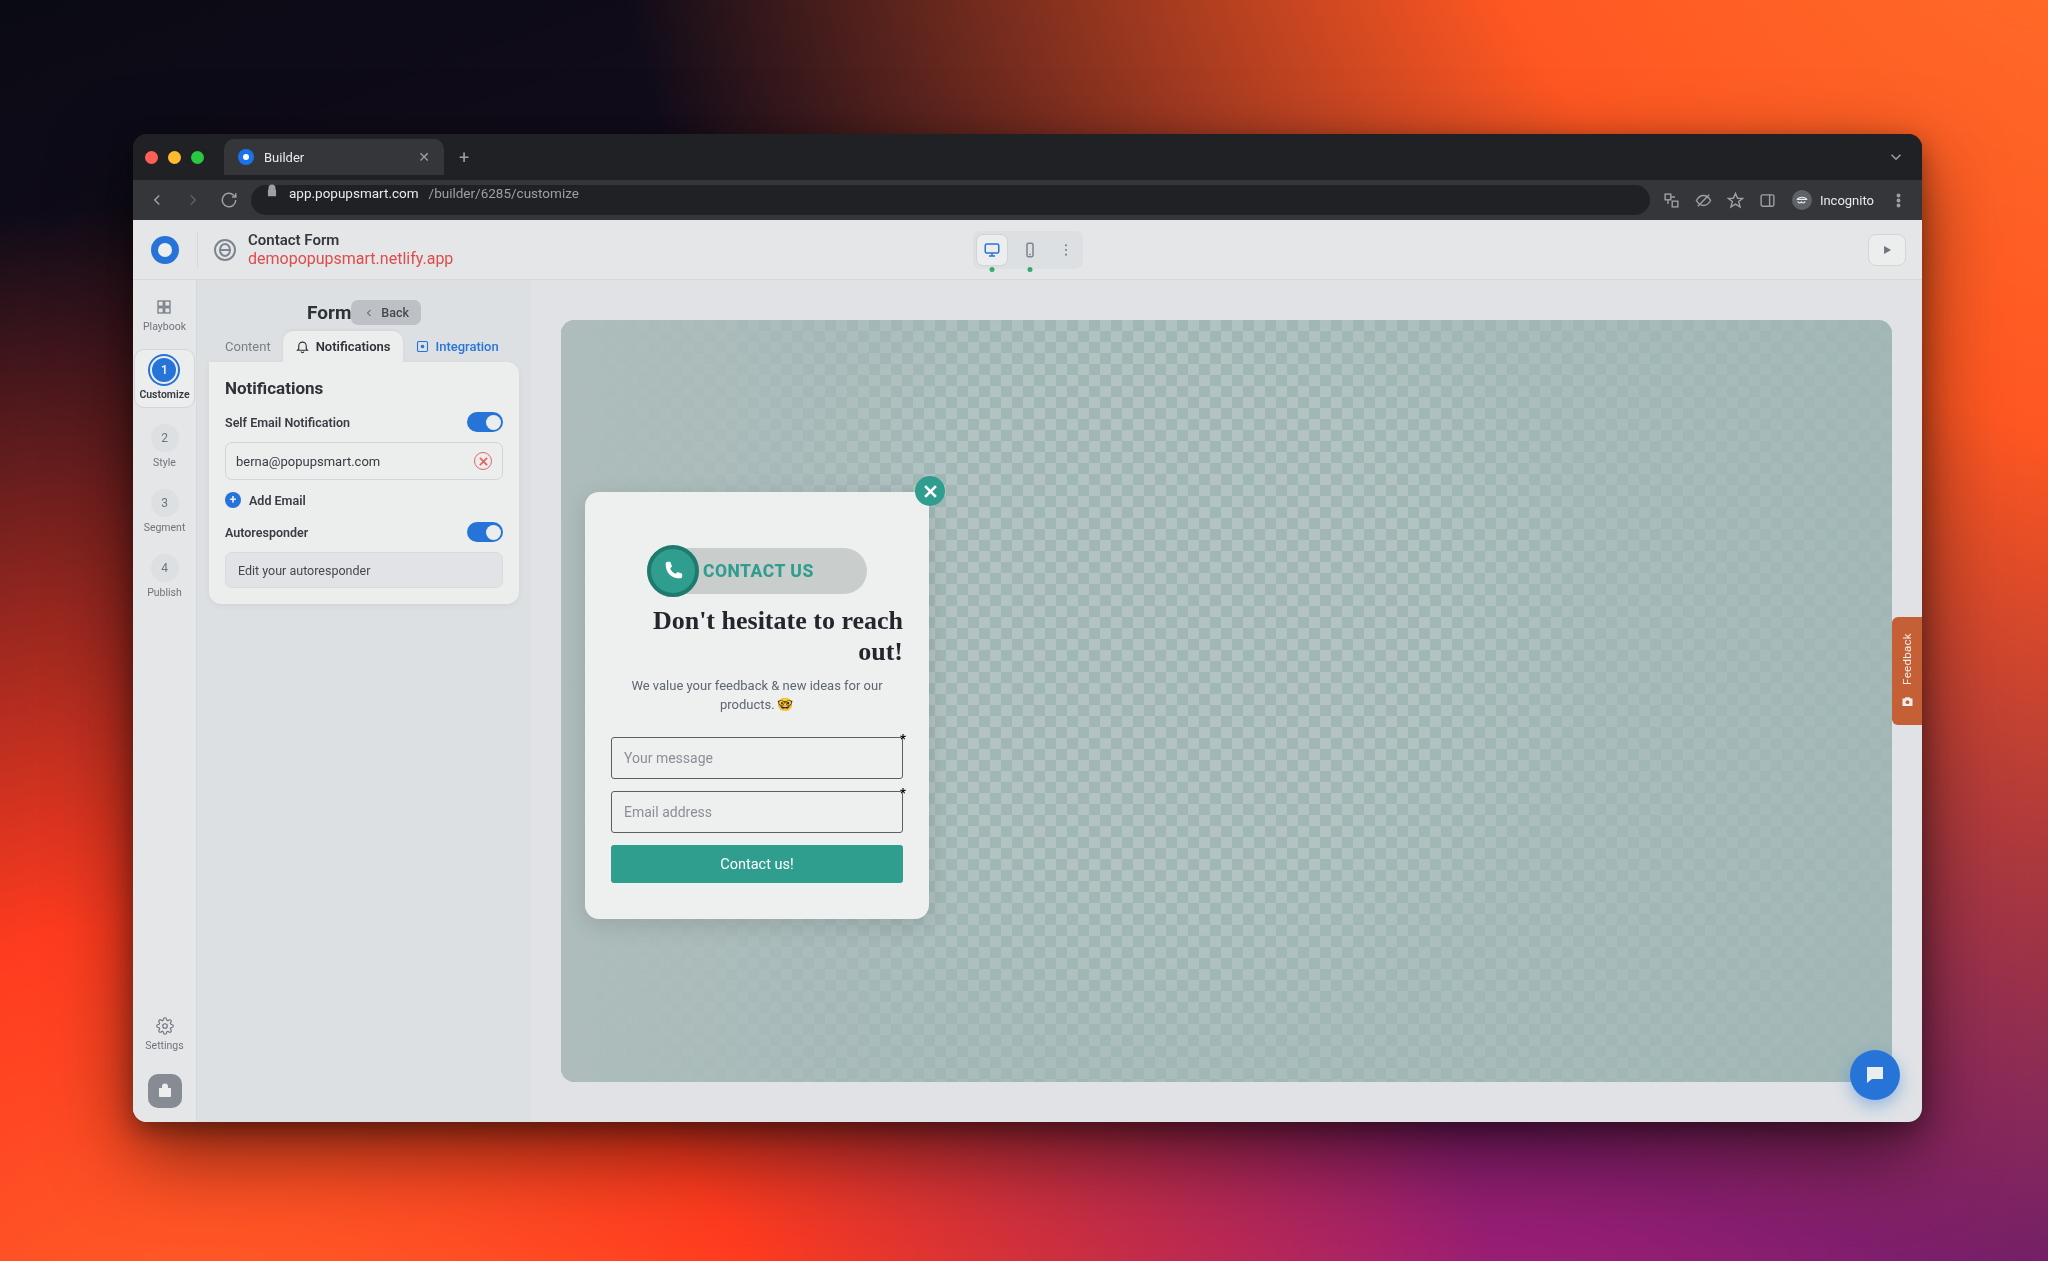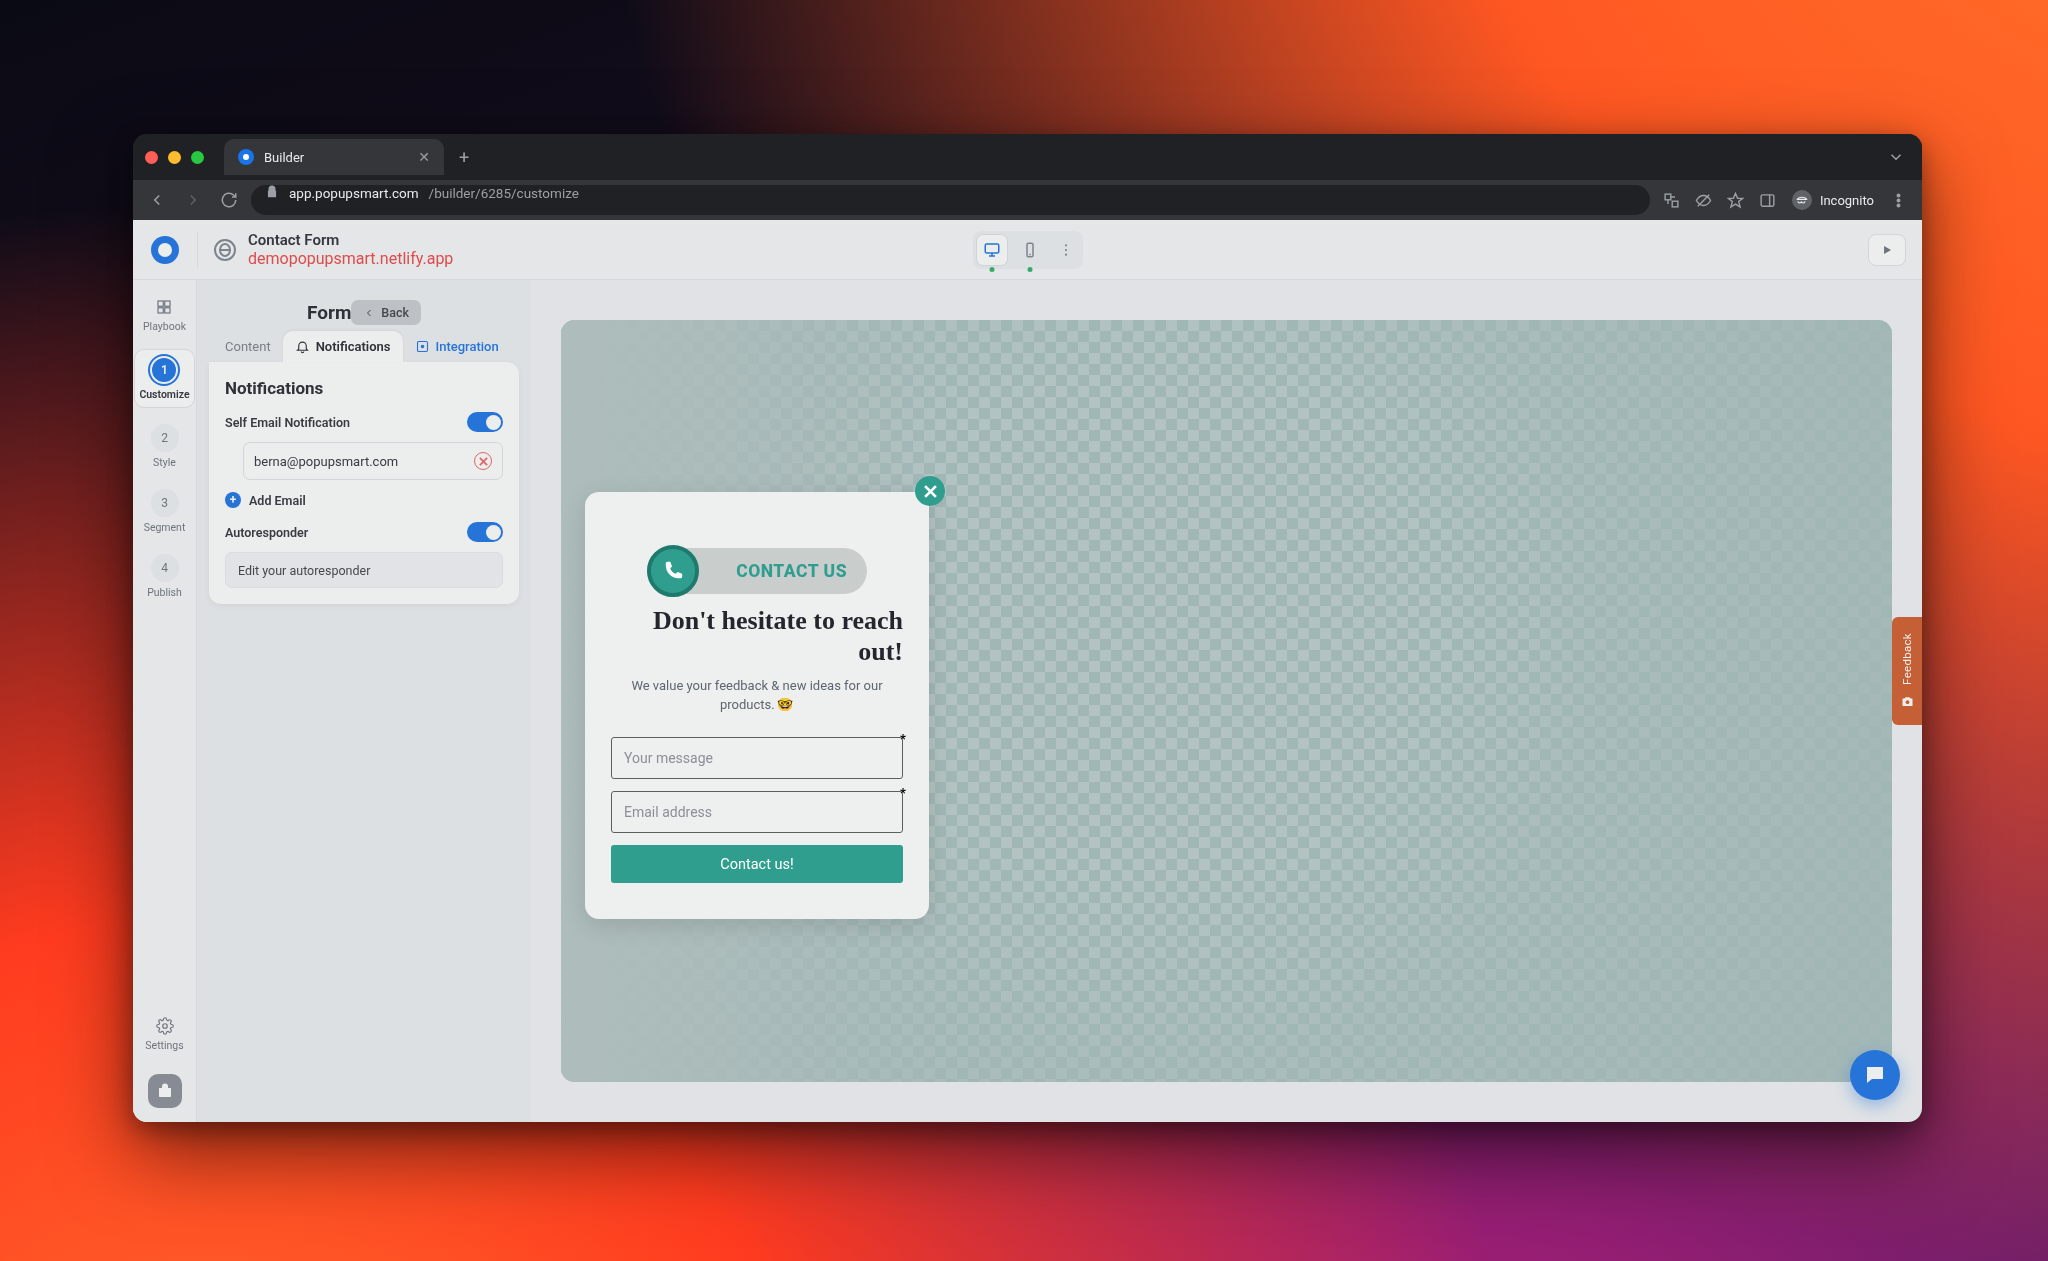--- a/index.html
+++ b/index.html
@@ -28,21 +28,21 @@
   .tab .favicon{width:16px;height:16px;border-radius:50%;background:#1a73e8;display:flex;align-items:center;justify-content:center;}
   .tab .favicon svg{width:10px;height:10px;fill:#fff;}
   .tab .tab-close{margin-left:auto;color:#9aa0a6;font-size:14px;line-height:1;}
   .newtab{width:28px;height:28px;border-radius:50%;display:flex;align-items:center;justify-content:center;color:#9aa0a6;font-size:18px;}
   .tabstrip .spacer{flex:1;}
   .tabstrip .dropdown{color:#9aa0a6;}
   
   .toolbar{height:40px;background:#35363a;display:flex;align-items:center;gap:8px;padding:0 10px;color:#9aa0a6;}
   .tb-icon{width:28px;height:28px;display:flex;align-items:center;justify-content:center;border-radius:50%;}
   .tb-icon svg{width:18px;height:18px;stroke:#9aa0a6;fill:none;stroke-width:2;}
-  .addr{flex:1;display:flex;align-items:flex-start;gap:10px;background:#202124;border-radius:20px;height:30px;padding:0 14px;font-size:13.5px;color:#e8eaed;}
+  .addr{flex:1;display:flex;align-items:flex-end;gap:10px;background:#202124;border-radius:20px;height:30px;padding:14px 14px;font-size:13.5px;color:#e8eaed;}
   .addr .lock svg{width:14px;height:14px;fill:#9aa0a6;}
   .addr .path-dim{color:#9aa0a6;}
   .right-icons{display:flex;align-items:center;gap:4px;}
   .right-icons .tb-icon svg{width:17px;height:17px;}
   .incog{display:flex;align-items:center;gap:8px;color:#e8eaed;font-size:13px;padding:0 6px;}
   .incog .avatar{width:20px;height:20px;border-radius:50%;background:#5f6368;display:flex;align-items:center;justify-content:center;}
   .incog .avatar svg{width:14px;height:14px;fill:#e8eaed;}
   .kebab svg{width:16px;height:16px;fill:#9aa0a6;}
 
   
@@ -98,21 +98,21 @@
   .tab-btn.integration{color:#1a73e8;font-weight:500;}
   .tab-btn svg{width:15px;height:15px;stroke:currentColor;fill:none;stroke-width:1.8;}
   .integration-ic{width:15px;height:15px;}
   .integration-ic rect{stroke:#1a73e8;}
   .card{background:#fff;border-radius:0 12px 12px 12px;padding:16px;box-shadow:0 2px 6px rgba(0,0,0,.06);}
   .card h3{font-size:17px;font-weight:700;color:#23262d;margin-bottom:14px;}
   .row{display:flex;align-items:center;justify-content:space-between;margin-bottom:10px;}
   .row .label{font-size:12.5px;font-weight:600;color:#2e323a;}
   .toggle{width:36px;height:20px;border-radius:20px;background:#1a73e8;position:relative;}
   .toggle::after{content:"";position:absolute;width:15px;height:15px;border-radius:50%;background:#fff;top:2.5px;right:2.5px;}
-  .email-input{display:flex;align-items:center;border:1px solid #e1e3e8;border-radius:7px;height:38px;padding:0 10px;font-size:13px;color:#2e323a;margin-left:18px;}
+  .email-input{display:flex;align-items:center;border:1px solid #e1e3e8;border-radius:7px;height:38px;padding:0 10px;font-size:13px;color:#2e323a;}
   .email-input .del{margin-left:auto;width:18px;height:18px;border-radius:50%;border:1.5px solid #f06363;display:flex;align-items:center;justify-content:center;}
   .email-input .del svg{width:9px;height:9px;stroke:#f06363;stroke-width:2;}
   .add-email{display:flex;align-items:center;gap:8px;margin-top:12px;font-size:12.5px;font-weight:600;color:#2e323a;}
   .add-email .plus{width:16px;height:16px;border-radius:50%;background:#1a73e8;color:#fff;display:flex;align-items:center;justify-content:center;font-size:12px;font-weight:700;line-height:1;}
   .divider{height:14px;}
   .edit-auto{background:#f3f4f7;border:1px solid #e9ebef;border-radius:7px;height:36px;display:flex;align-items:center;padding:0 12px;font-size:12.5px;color:#3b3f46;}
 
   
   .canvas-wrap{position:absolute;left:398px;right:0;top:60px;bottom:0;padding:40px 30px;}
   .canvas{width:100%;height:100%;background:#a8c0bf;border-radius:14px;position:relative;overflow:hidden;
@@ -121,21 +121,21 @@
       linear-gradient(45deg,rgba(255,255,255,.24) 25%,transparent 25%,transparent 75%,rgba(255,255,255,.24) 75%);
     background-size:22px 22px;
     background-position:0 0,11px 11px;
   }
   .canvas::before{content:"";position:absolute;inset:0;background:radial-gradient(circle at 45% 40%, rgba(190,205,204,0) 0%, rgba(168,192,191,.0) 28%, rgba(168,192,191,.55) 55%, rgba(168,192,191,.95) 100%);pointer-events:none;}
   .canvas::after{content:"";position:absolute;left:0;top:0;width:380px;height:100%;background:linear-gradient(90deg, rgba(183,199,198,1) 0%, rgba(183,199,198,0) 100%);pointer-events:none;}
 
   .popup{position:absolute;left:24px;top:172px;width:344px;background:#eef0ef;border-radius:14px;padding:56px 26px 36px;z-index:2;box-shadow:0 6px 24px rgba(0,0,0,.12);} 
   .popup .close{position:absolute;top:-16px;right:-16px;width:30px;height:30px;border-radius:50%;background:#2f9e8f;display:flex;align-items:center;justify-content:center;color:#fff;}
   .popup .close svg{width:13px;height:13px;stroke:#fff;stroke-width:2.5;}
-  .pill{position:relative;display:flex;align-items:center;gap:14px;background:#c9cdcb;border-radius:28px;height:46px;padding:0 20px 0 56px;width:220px;margin:0 auto 12px;justify-content:flex-end;}
+  .pill{position:relative;display:flex;align-items:center;gap:14px;background:#c9cdcb;border-radius:28px;height:46px;padding:0 20px 0 56px;width:220px;margin:0 auto 12px;}
   .pill .circ{position:absolute;left:0;top:50%;transform:translateY(-50%);width:52px;height:52px;border-radius:50%;background:#2f9e8f;border:4px solid #1f7a6e;display:flex;align-items:center;justify-content:center;}
   .pill .circ svg{width:22px;height:22px;fill:#fff;}
   .pill .txt{font-size:17.5px;font-weight:800;letter-spacing:.5px;color:#2f9e8f;}
   .popup h2{font-family:Georgia,"Times New Roman",serif;font-size:26px;font-weight:800;color:#23262d;text-align:right;line-height:1.18;margin:10px 0 10px;}
   .popup p{font-size:13px;color:#5e6672;text-align:center;margin-bottom:22px;line-height:1.45;}
   .fld{width:100%;height:42px;border:1px solid #5b605c;background:#eef0ef;border-radius:3px;padding:0 12px;font-size:14px;color:#5e6672;display:flex;align-items:center;margin-bottom:12px;position:relative;}
   .fld .req{position:absolute;right:-4px;top:-7px;font-size:13px;color:#000;font-weight:700;}
   .cta{width:100%;height:38px;border-radius:3px;background:#2f9e8f;color:#fff;display:flex;align-items:center;justify-content:center;font-size:14.5px;}
 
   

